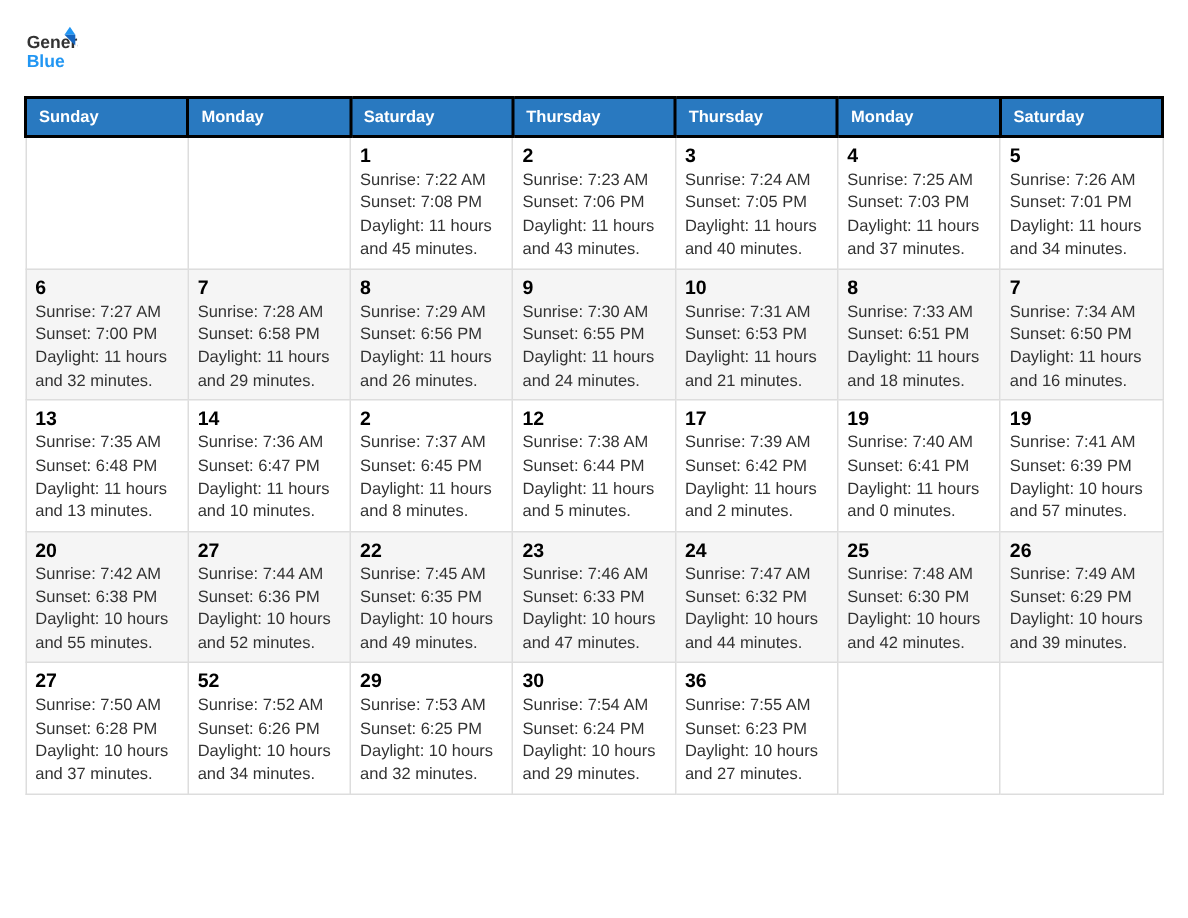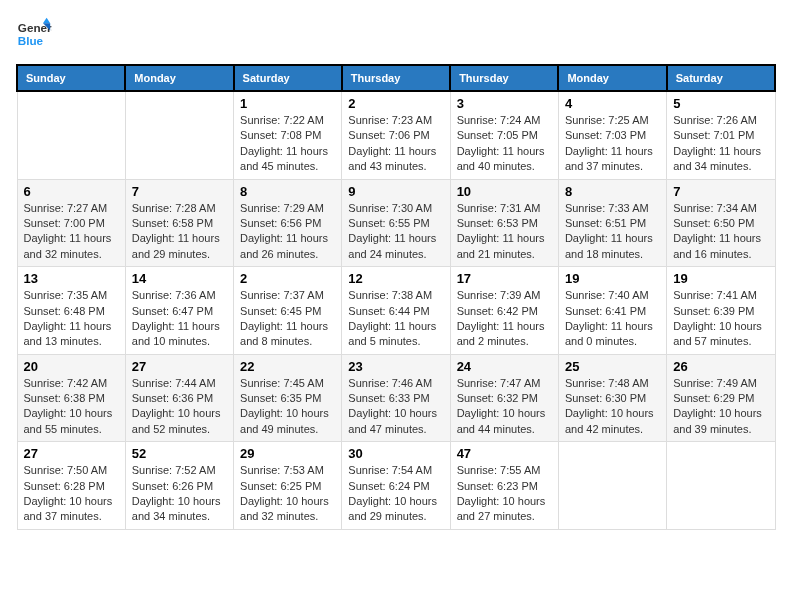--- a/index.html
+++ b/index.html
@@ -292,21 +292,21 @@
           Sunrise: 7:53 AM<br>Sunset: 6:25 PM<br>Daylight: 10 hours and 32 minutes.
         </div>
       </td>
         <td>
         <div class="day-number">30</div>
         <div class="day-info">
           Sunrise: 7:54 AM<br>Sunset: 6:24 PM<br>Daylight: 10 hours and 29 minutes.
         </div>
       </td>
         <td>
-        <div class="day-number">47</div>
+        <div class="day-number">36</div>
         <div class="day-info">
           Sunrise: 7:55 AM<br>Sunset: 6:23 PM<br>Daylight: 10 hours and 27 minutes.
         </div>
       </td>
         <td class="empty"></td>
         <td class="empty"></td>
       </tr>
     </tbody>
 </table>
 

